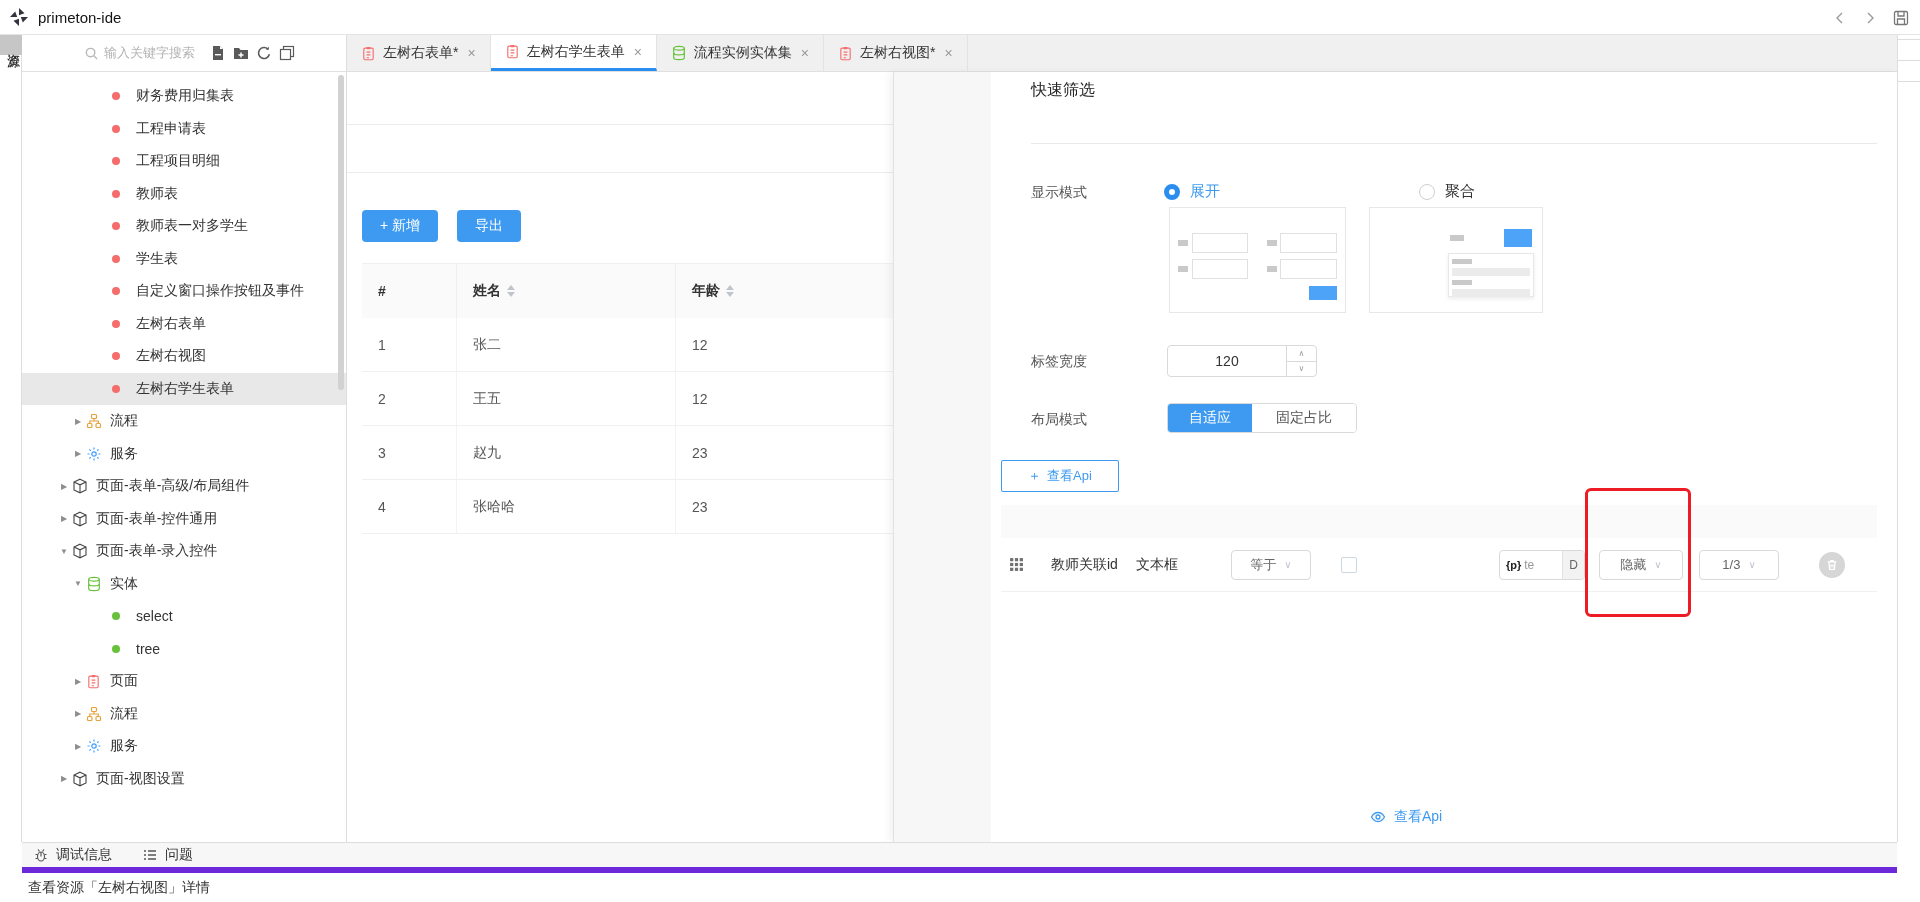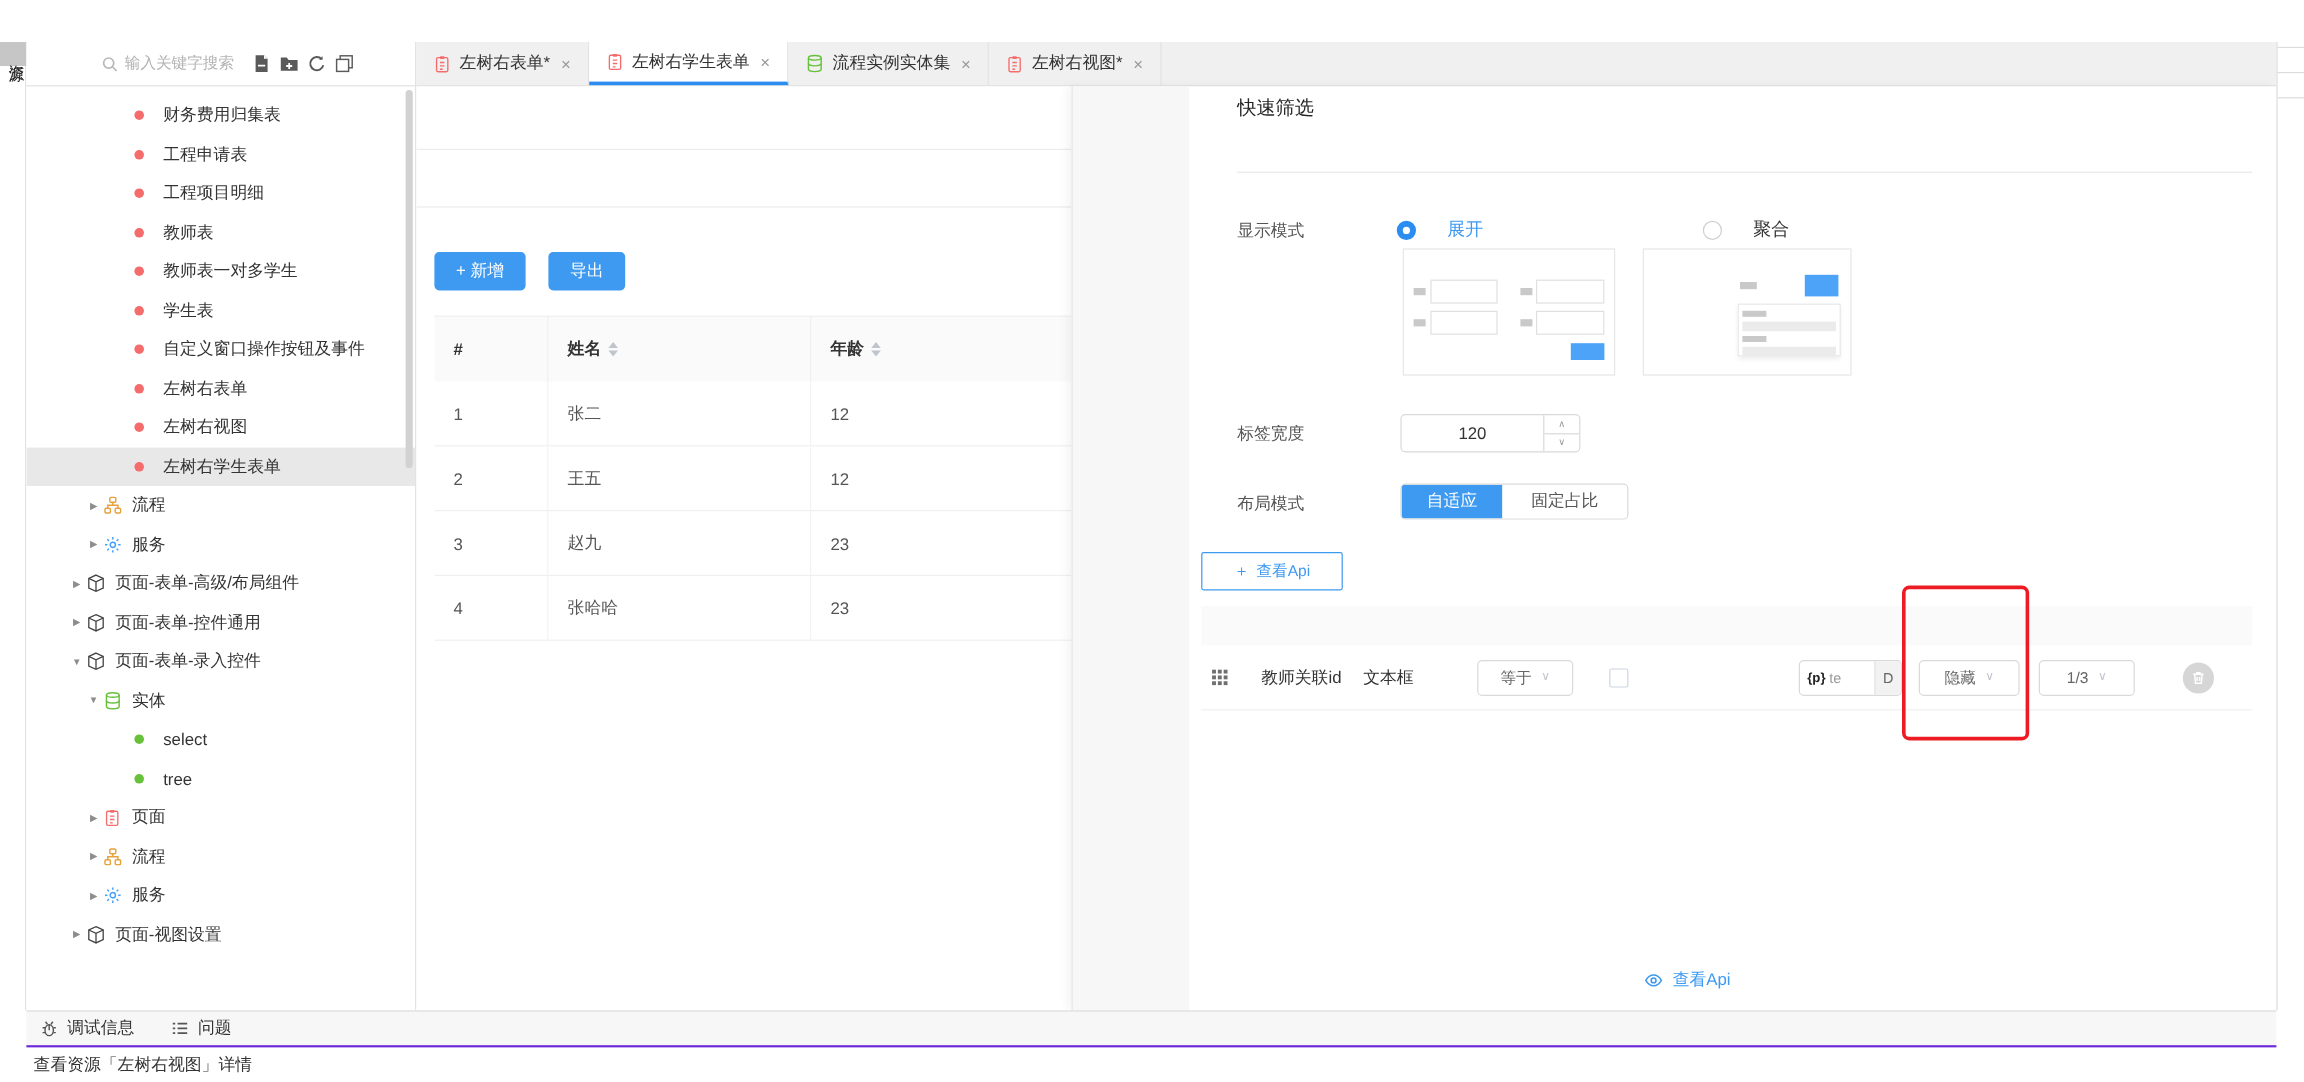--- a/index.html
+++ b/index.html
@@ -75,21 +75,21 @@
   .drawer { position:absolute; left:893px; top:72px; width:1004px; height:770px; background:#fff;
     border-left:1px solid #e2e2e2; box-shadow:-4px 0 8px rgba(0,0,0,.05); }
   .d-menu { position:absolute; left:0; top:0; width:97px; height:100%; background:#f7f7f7; padding-top:8px; }
   .d-menu-item { height:49px; line-height:49px; text-align:right; padding-right:12px; font-size:15px; color:#404040;
     cursor:pointer; white-space:nowrap; }
   .d-menu-item.active { color:#3d9af0; }
   .d-content { position:absolute; left:97px; top:0; right:0; bottom:0; }
   .d-title { position:absolute; left:40px; top:8px; font-size:16px; color:#262626; }
   .d-divider { position:absolute; left:40px; right:20px; top:71px; border-top:1px solid #e8e8e8; }
   .f-label { position:absolute; left:40px; width:115px; text-align:left; font-size:14px; color:#555; }
-  .radio-opt { position:absolute; top:110px; display:flex; align-items:center; gap:26px; cursor:pointer; }
+  .radio-opt { position:absolute; top:110px; display:flex; align-items:center; gap:10px; cursor:pointer; }
   .radio { width:16px; height:16px; border-radius:50%; background:#fff; border:1px solid #cfcfcf; }
   .radio.on { border:5px solid #2b8df0; }
   .radio-label { font-size:15px; color:#333; }
   .radio-label.blue { color:#3d9af0; }
   .thumb { position:absolute; top:135px; height:106px; background:#fff; border:1px solid #e7e7e7; cursor:pointer; }
   .thumb i { position:absolute; display:block; }
   .bar-dash { background:#c9c9c9; height:6px; }
   .bar-input { border:1px solid #e0e0e0; height:20px; }
   .bar-blue { background:#4da3f8; }
   .bar-light { background:#ebebeb; }
@@ -132,30 +132,56 @@
     gap:8px; color:#3d9af0; font-size:14px; cursor:pointer; }
 
   
   .right-rail { position:absolute; left:1897px; top:35px; width:23px; height:807px; background:#fff; border-left:1px solid #ddd; }
   .rail-tab { writing-mode:vertical-rl; text-orientation:upright; font-size:13px; color:#444; letter-spacing:3px;
     padding:10px 0; width:22px; text-align:center; border-bottom:1px solid #ddd; cursor:pointer; }
   .rail-tab:first-child { border-top:1px solid #ddd; margin-top:4px; }
 
   
   .footbar { position:absolute; left:22px; top:842px; width:1875px; height:31px; background:#f7f7f7;
-    border-top:1px solid #ddd; border-bottom:2px solid #6d28d9; display:flex; align-items:center; gap:30px; padding-left:11px; }
+    border-top:1px solid #ddd; border-bottom:6px solid #6d28d9; display:flex; align-items:center; gap:30px; padding-left:11px; }
   .foot-item { display:flex; align-items:center; gap:7px; font-size:14px; color:#333; cursor:pointer; }
   .statusbar { position:absolute; left:0; top:873px; width:1920px; height:29px; background:#fff; display:flex;
     align-items:center; padding-left:28px; font-size:14px; color:#333; }
 </style>
 </head>
 <body>
 
 <div class="app">
 
+  <header class="titlebar">
+    <span class="logo">
+      <svg width="22" height="22" viewBox="0 0 22 22">
+          <path d="M11 2L16.5 7.2 11 9.2zM20 11l-5.2 5.5-2-5.5zM11 20L5.5 14.8 11 12.8zM2 11l5.2-5.5 2 5.5z" fill="#34343f"></path>
+        </svg>
+    </span>
+    <span class="app-title">primeton-ide</span>
+    <span class="tb-right">
+      <span class="tb-ic">
+        <svg width="16" height="16" viewBox="0 0 16 16" fill="none" stroke="#9a9a9a" stroke-width="1.4">
+            <path d="M10 3L5 8l5 5"></path>
+          </svg>
+        </span>
+      <span class="tb-ic">
+        <svg width="16" height="16" viewBox="0 0 16 16" fill="none" stroke="#9a9a9a" stroke-width="1.4">
+            <path d="M6 3l5 5-5 5"></path>
+          </svg>
+        </span>
+      <span class="tb-ic">
+        <svg width="18" height="18" viewBox="0 0 18 18" fill="none" stroke="#777" stroke-width="1.3">
+            <rect x="2.5" y="2.5" width="13" height="13" rx="1.5"></rect>
+            <path d="M6 2.5V7h6V2.5M5.5 15.5V10h7v5.5"></path>
+          </svg>
+        </span>
+    </span>
+  </header>
 
   <div class="left-rail">
     <div class="rail-tab-active">资源</div>
   </div>
 
   <aside class="sidebar">
     <div class="search-row">
       <span class="search-ic">
         <svg width="15" height="15" viewBox="0 0 16 16" fill="none" stroke="#b8b8b8" stroke-width="1.5">
             <circle cx="7" cy="7" r="4.5"></circle>

